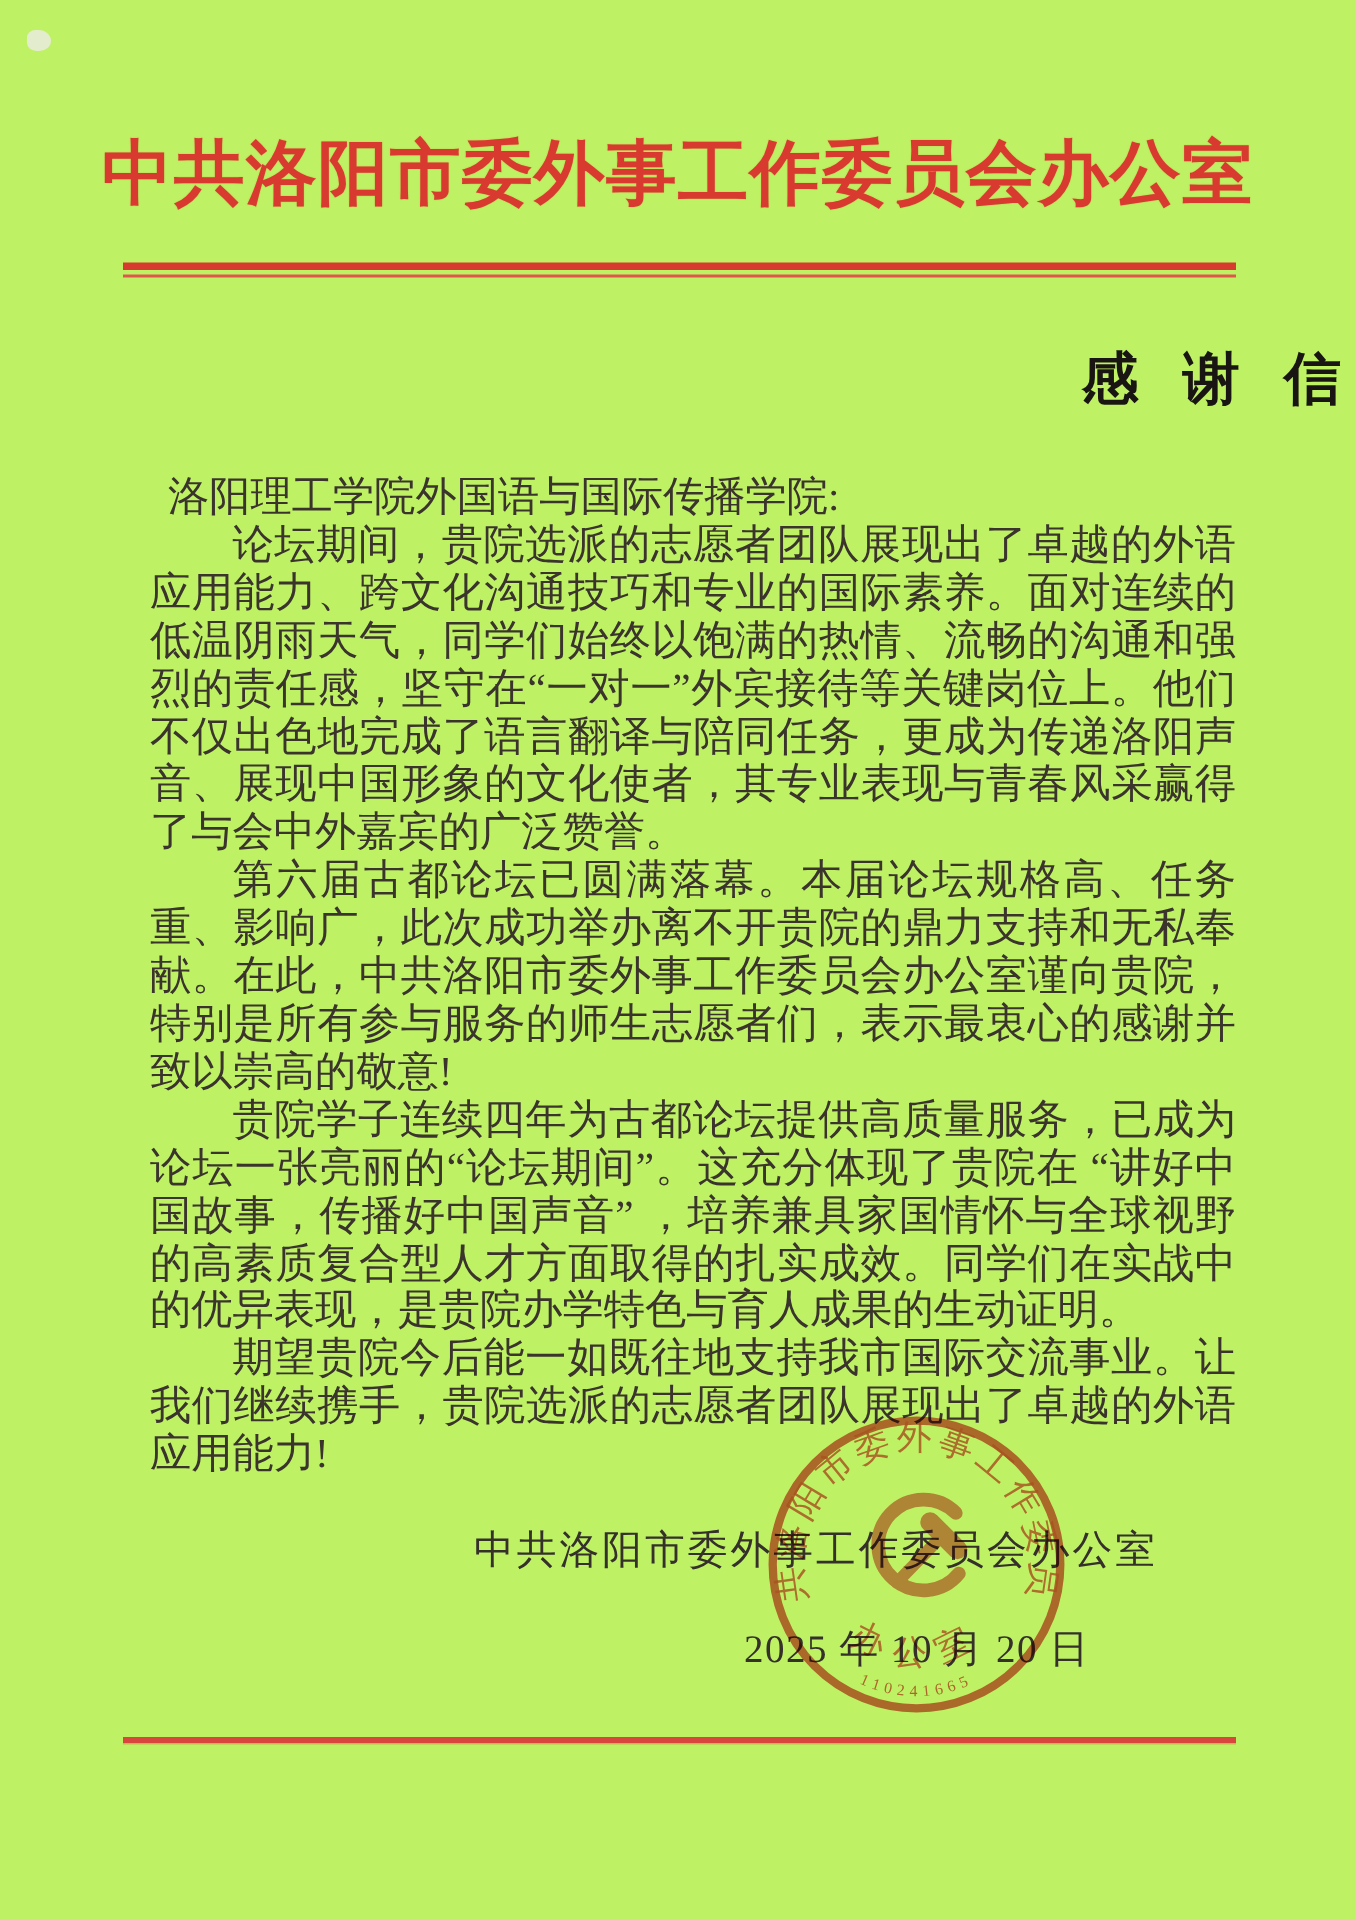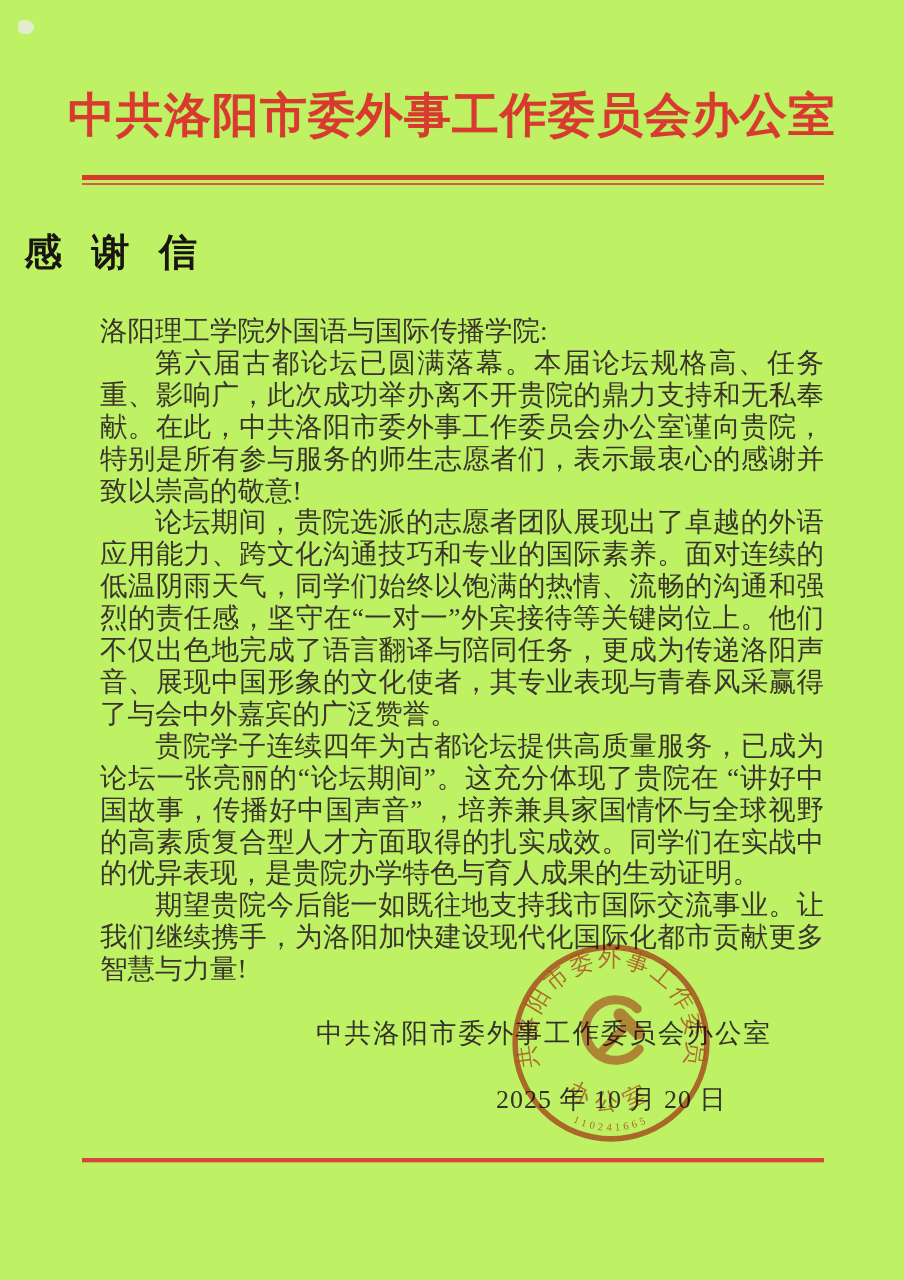--- a/index.html
+++ b/index.html
@@ -32,35 +32,35 @@
   .rule-thick {
     position: absolute; left: 82px; right: 80px; top: 175px;
     height: 5px; background: #d93a30;
   }
   .rule-thin {
     position: absolute; left: 82px; right: 80px; top: 183px;
     height: 2px; background: #e0564c;
   }
   .doc-title {
     position: absolute; left: 0; right: 0; top: 227px;
-    text-align: left;
+    text-align: right;
     font-size: 38px; font-weight: bold;
     color: #181512;
     letter-spacing: 10px;
     white-space: nowrap;
     margin-left: 24px;
   }
 
   .body-text {
     position: absolute; left: 100px; top: 315px; width: 724px;
     font-size: 27.5px; line-height: 31.9px;
     color: #3a342d;
     text-align: justify;
   }
-  .body-text .salutation { text-indent: 0; }
+  .body-text .salutation { text-indent: 0; margin-left: 12px; }
   .body-text p.para { text-indent: 2em; }
 
   .signature {
     position: absolute; left: 316px; top: 1015px;
     font-size: 26.5px; color: #35302a;
     letter-spacing: 2px;
     white-space: nowrap;
   }
   .date-line {
     position: absolute; left: 496px; top: 1082px;
@@ -93,24 +93,24 @@
 
   <div class="letterhead">中共洛阳市委外事工作委员会办公室</div>
 
   <div class="rule-thick"></div>
   <div class="rule-thin"></div>
 
   <div class="doc-title">感 谢 信</div>
 
   <div class="body-text">
     <p class="salutation">洛阳理工学院外国语与国际传播学院:</p>
+    <p class="para">论坛期间，贵院选派的志愿者团队展现出了卓越的外语应用能力、跨文化沟通技巧和专业的国际素养。面对连续的低温阴雨天气，同学们始终以饱满的热情、流畅的沟通和强烈的责任感，坚守在“一对一”外宾接待等关键岗位上。他们不仅出色地完成了语言翻译与陪同任务，更成为传递洛阳声音、展现中国形象的文化使者，其专业表现与青春风采赢得了与会中外嘉宾的广泛赞誉。</p>
     <p class="para">第六届古都论坛已圆满落幕。本届论坛规格高、任务重、影响广，此次成功举办离不开贵院的鼎力支持和无私奉献。在此，中共洛阳市委外事工作委员会办公室谨向贵院，特别是所有参与服务的师生志愿者们，表示最衷心的感谢并致以崇高的敬意!</p>
-    <p class="para">论坛期间，贵院选派的志愿者团队展现出了卓越的外语应用能力、跨文化沟通技巧和专业的国际素养。面对连续的低温阴雨天气，同学们始终以饱满的热情、流畅的沟通和强烈的责任感，坚守在“一对一”外宾接待等关键岗位上。他们不仅出色地完成了语言翻译与陪同任务，更成为传递洛阳声音、展现中国形象的文化使者，其专业表现与青春风采赢得了与会中外嘉宾的广泛赞誉。</p>
     <p class="para">贵院学子连续四年为古都论坛提供高质量服务，已成为论坛一张亮丽的“论坛期间”。这充分体现了贵院在 “讲好中国故事，传播好中国声音” ，培养兼具家国情怀与全球视野的高素质复合型人才方面取得的扎实成效。同学们在实战中的优异表现，是贵院办学特色与育人成果的生动证明。</p>
-    <p class="para">期望贵院今后能一如既往地支持我市国际交流事业。让我们继续携手，为洛阳加快建设现代化国际化都市贡献更多智慧与力量!</p>
+    <p class="para">期望贵院今后能一如既往地支持我市国际交流事业。让我们继续携手，贵院选派的志愿者团队展现出了卓越的外语应用能力!</p>
   </div>
 
   <div class="signature">中共洛阳市委外事工作委员会办公室</div>
 
   <div class="date-line">2025 年 10 月 20 日</div>
 
   <svg class="seal" viewBox="0 0 220 220">
     <defs>
       <path id="ringPath" d="M 38.6 136 A 76 76 0 1 1 181.4 136" fill="none"></path>
       <path id="officePath" d="M 56 150 A 70 70 0 0 0 164 150" fill="none"></path>

